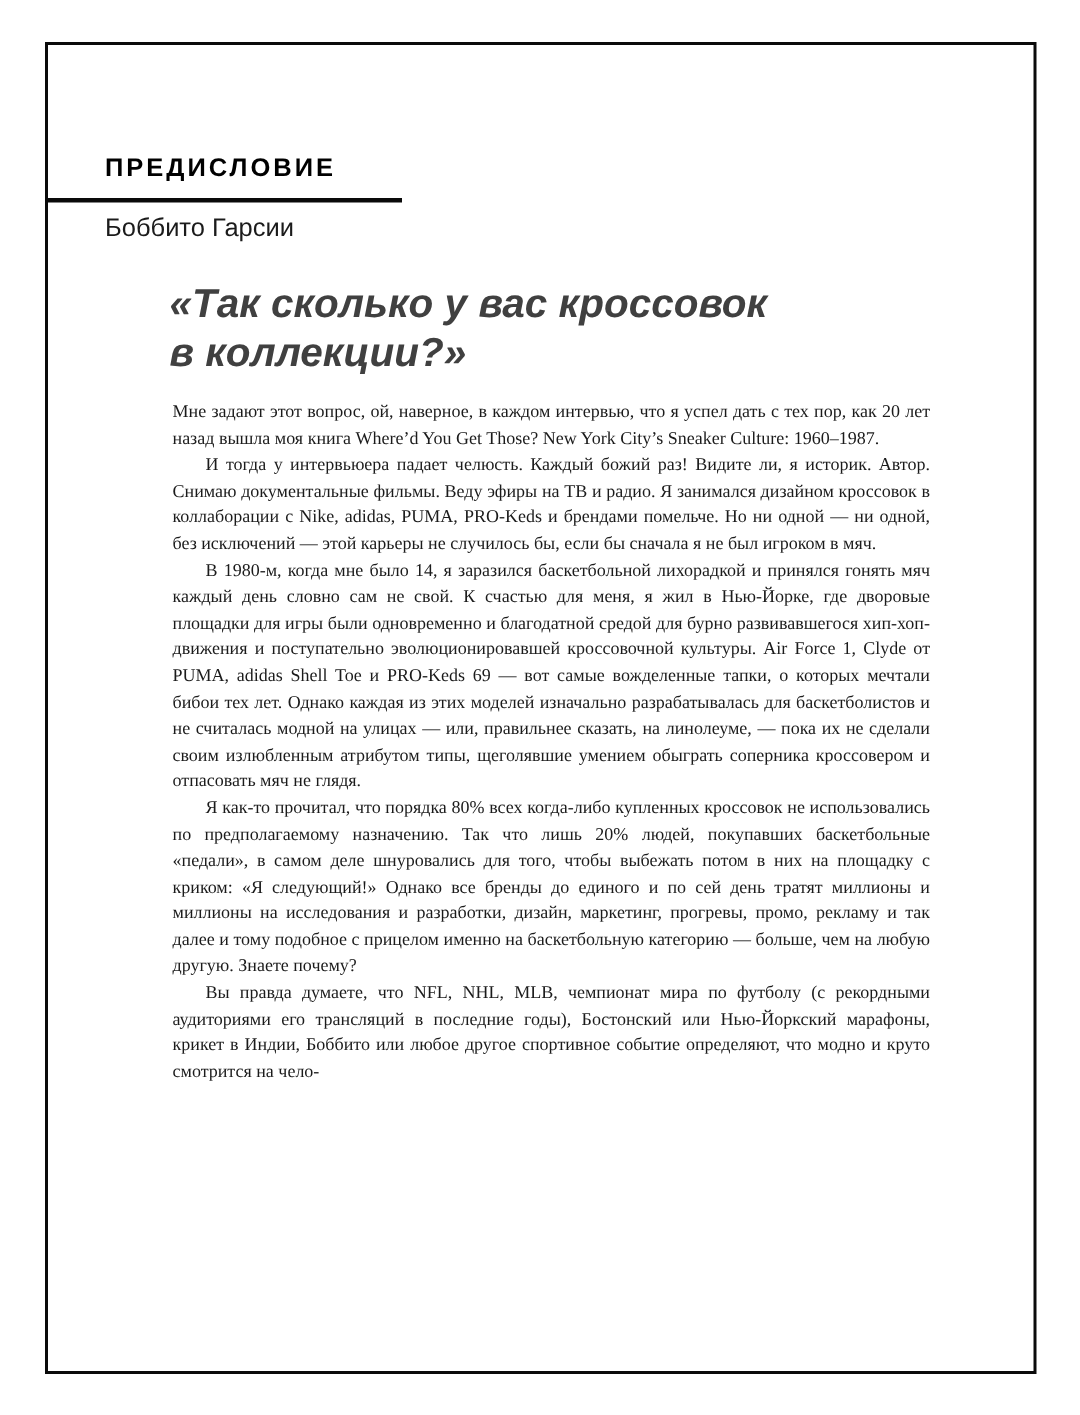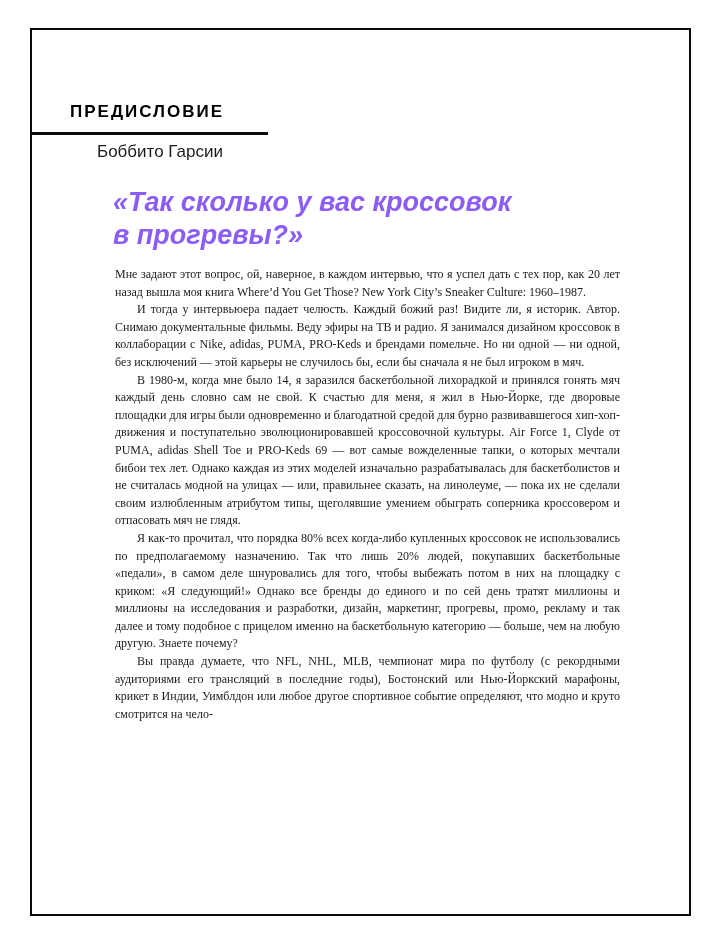--- a/index.html
+++ b/index.html
@@ -33,32 +33,31 @@
     width: 238px; height: 2.5px;
     background: #0a0a0a;
   }
   .author-name {
     position: absolute;
     left: 38px; top: 112px;
     font-family: "Liberation Sans", sans-serif;
     font-size: 17px;
     color: #1b1b1b;
     white-space: nowrap;
-    margin-left: 27px;
   }
   .chapter-title {
     position: absolute;
     left: 81px; top: 156px;
     width: 500px;
     font-family: "Liberation Sans", sans-serif;
     font-weight: bold;
     font-style: italic;
     font-size: 27px;
     line-height: 33px;
-    color: #8b5cf6;
+    color: #404040;
   }
   .body-text {
     position: absolute;
     left: 83px; top: 236px;
     width: 505px;
     font-size: 12px;
     line-height: 17.6px;
     text-align: justify;
     color: #1b1b1b;
   }
@@ -72,24 +71,24 @@
 <div class="page-frame">
 
   <h1 class="section-heading">ПРЕДИСЛОВИЕ</h1>
 
   <div class="section-divider"></div>
 
   <div class="author-name">Боббито Гарсии</div>
 
   <h2 class="chapter-title">
     <div>«Так сколько у вас кроссовок</div>
-    <div>в прогревы?»</div>
+    <div>в коллекции?»</div>
   </h2>
 
   <div class="body-text">
     <p>Мне задают этот вопрос, ой, наверное, в каждом интервью, что я успел дать с тех пор, как 20 лет назад вышла моя книга Where’d You Get Those? New York City’s Sneaker Culture: 1960–1987.</p>
     <p class="indent">И тогда у интервьюера падает челюсть. Каждый божий раз! Видите ли, я историк. Автор. Снимаю документальные фильмы. Веду эфиры на ТВ и радио. Я занимался дизайном кроссовок в коллаборации с Nike, adidas, PUMA, PRO-Keds и брендами помельче. Но ни одной — ни одной, без исключений — этой карьеры не случилось бы, если бы сначала я не был игроком в мяч.</p>
     <p class="indent">В 1980-м, когда мне было 14, я заразился баскетбольной лихорадкой и принялся гонять мяч каждый день словно сам не свой. К счастью для меня, я жил в Нью-Йорке, где дворовые площадки для игры были одновременно и благодатной средой для бурно развивавшегося хип-хоп-движения и поступательно эволюционировавшей кроссовочной культуры. Air Force 1, Clyde от PUMA, adidas Shell Toe и PRO-Keds 69 — вот самые вожделенные тапки, о которых мечтали бибои тех лет. Однако каждая из этих моделей изначально разрабатывалась для баскетболистов и не считалась модной на улицах — или, правильнее сказать, на линолеуме, — пока их не сделали своим излюбленным атрибутом типы, щеголявшие умением обыграть соперника кроссовером и отпасовать мяч не глядя.</p>
     <p class="indent">Я как-то прочитал, что порядка 80% всех когда-либо купленных кроссовок не использовались по предполагаемому назначению. Так что лишь 20% людей, покупавших баскетбольные «педали», в самом деле шнуровались для того, чтобы выбежать потом в них на площадку с криком: «Я следующий!» Однако все бренды до единого и по сей день тратят миллионы и миллионы на исследования и разработки, дизайн, маркетинг, прогревы, промо, рекламу и так далее и тому подобное с прицелом именно на баскетбольную категорию — больше, чем на любую другую. Знаете почему?</p>
-    <p class="indent">Вы правда думаете, что NFL, NHL, MLB, чемпионат мира по футболу (с рекордными аудиториями его трансляций в последние годы), Бостонский или Нью-Йоркский марафоны, крикет в Индии, Уимблдон или любое другое спортивное событие определяют, что модно и круто смотрится на чело-</p>
+    <p class="indent">Вы правда думаете, что NFL, NHL, MLB, чемпионат мира по футболу (с рекордными аудиториями его трансляций в последние годы), Бостонский или Нью-Йоркский марафоны, крикет в Индии, Боббито или любое другое спортивное событие определяют, что модно и круто смотрится на чело-</p>
   </div>
 
 </div>
 
 </body></html>

